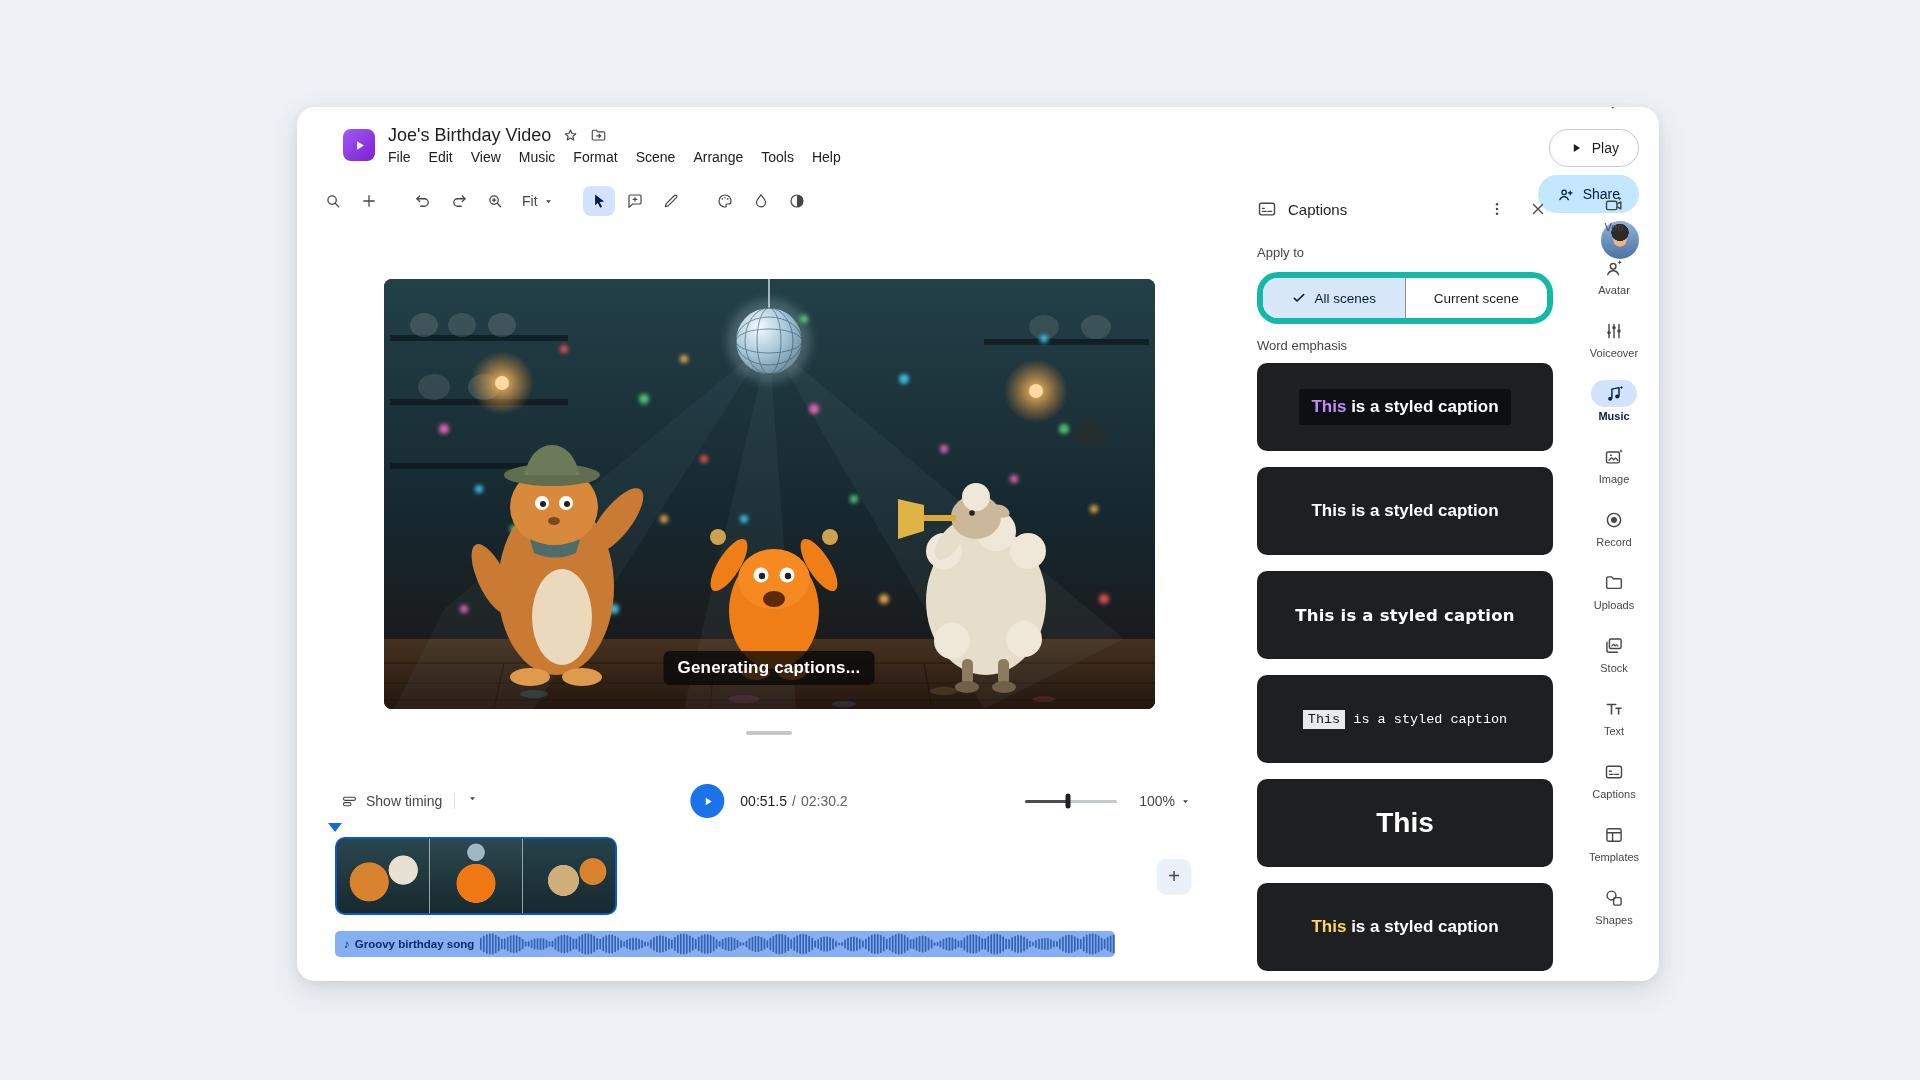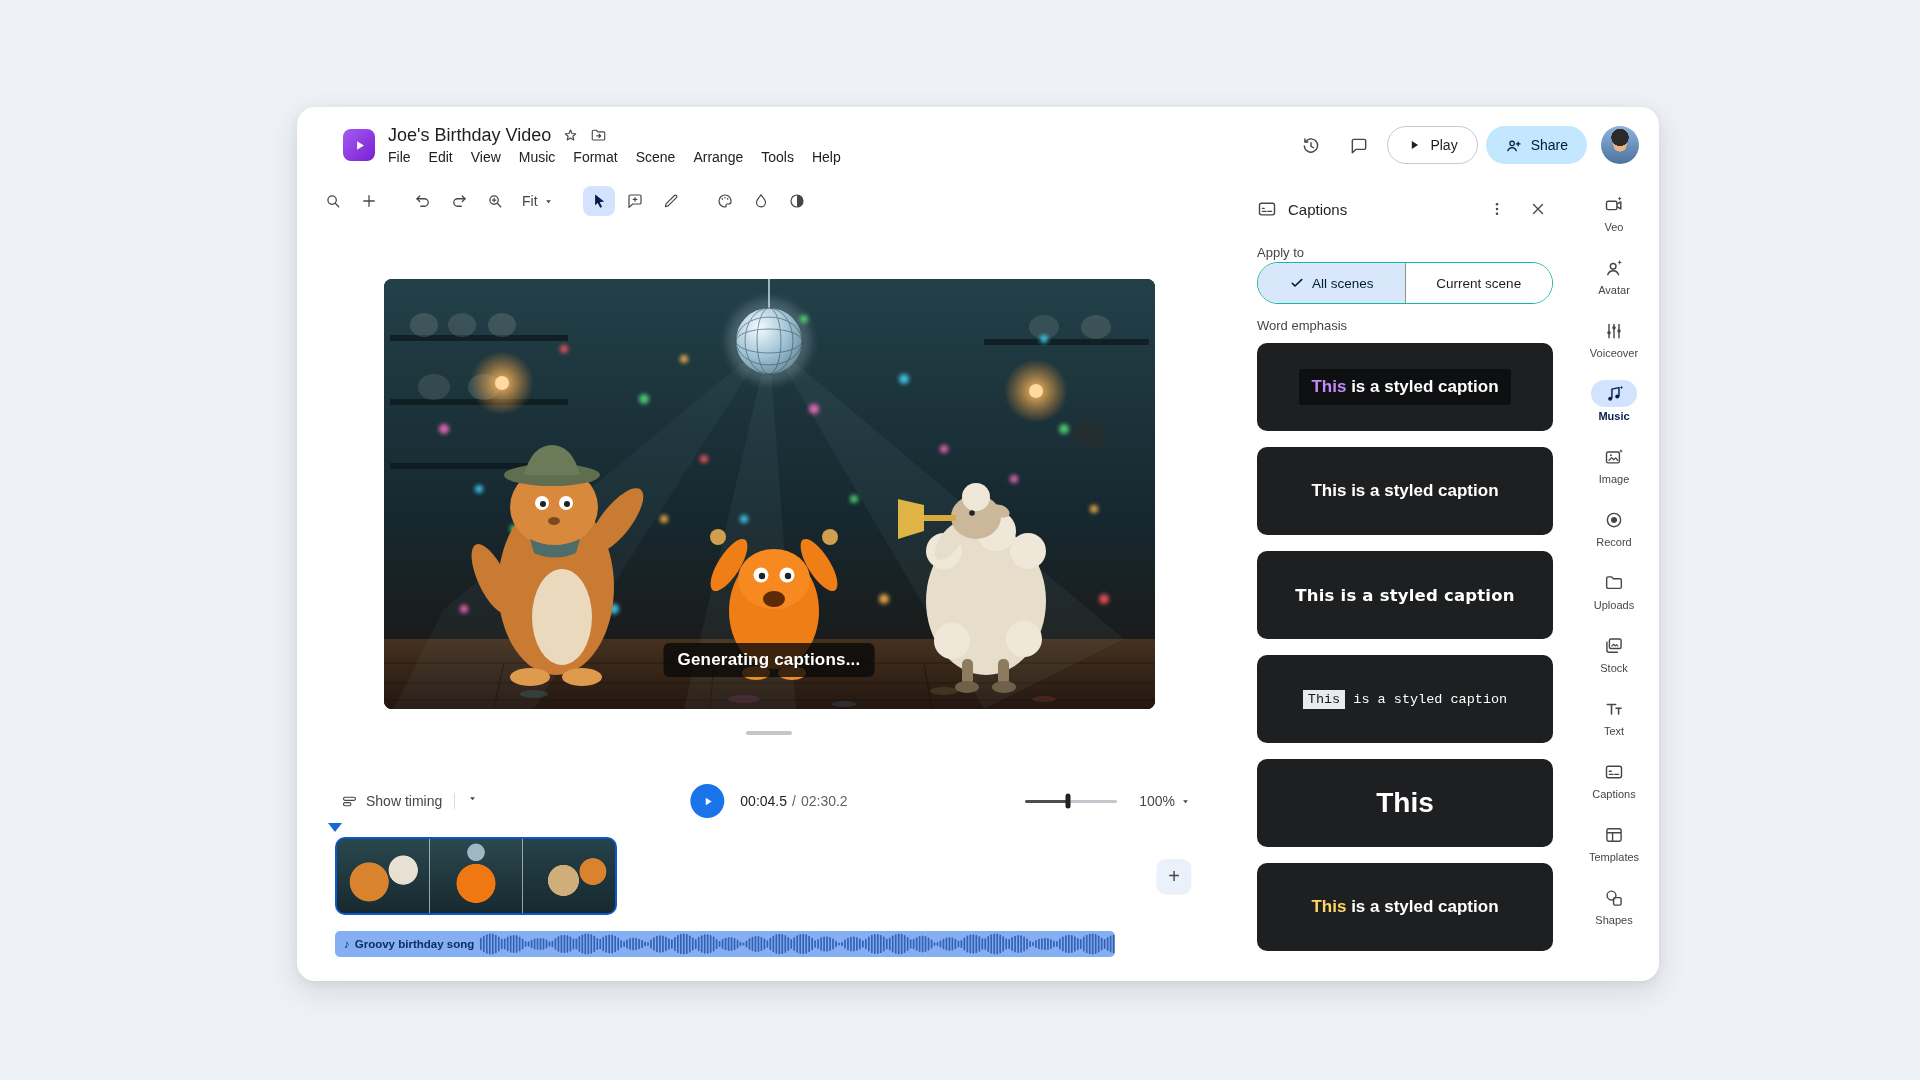--- a/index.html
+++ b/index.html
@@ -17,21 +17,21 @@
   .header-left{display:flex;align-items:flex-start;gap:13px;padding-left:24px;}
   .logo{width:32px;height:32px;margin-top:4px;border-radius:8px;
     background:linear-gradient(135deg,#a35cf5,#7a1fd0);display:flex;align-items:center;justify-content:center;}
   .logo svg{width:15px;height:15px;color:#fff;}
   .title-row{display:flex;align-items:center;gap:11px;}
   .doc-title{font-size:18px;color:#1f1f1f;}
   .title-row .mini{width:17px;height:17px;color:#444746;}
   .menu-bar{display:flex;gap:0;margin-left:-9px;margin-top:1px;}
   .menu-item{font-size:14px;color:#202124;padding:2px 9px;border:none;background:none;border-radius:6px;
     font-family:inherit;cursor:pointer;}
-  .header-right{display:flex;align-items:flex-start;gap:8px;}
+  .header-right{display:flex;align-items:flex-end;gap:8px;flex-direction:column;}
   .icon-btn{width:40px;height:40px;border-radius:50%;display:flex;align-items:center;justify-content:center;
     background:none;border:none;cursor:pointer;color:#444746;}
   .icon-btn svg{width:20px;height:20px;}
   .pill{height:38px;border-radius:19px;display:flex;align-items:center;gap:9px;padding:0 19px;
     font-size:14px;font-family:inherit;cursor:pointer;}
   .pill--play{background:#fff;border:1px solid #c6cad1;color:#1f1f1f;}
   .pill--play svg{width:14px;height:14px;color:#1f1f1f;}
   .pill--share{background:var(--share-blue,#c2e7ff);border:none;color:#001d35;font-weight:500;}
   .pill--share svg{width:17px;height:17px;color:#001d35;}
   .avatar{width:38px;height:38px;border-radius:50%;margin-left:6px;cursor:pointer;
@@ -52,21 +52,21 @@
   .tb--selected{background:var(--chip-blue,#d3e3fd);color:#041e49;}
   .tb-gap{width:14px;}
   .tb-fit{display:flex;align-items:center;gap:5px;border:none;background:none;cursor:pointer;
     font-family:inherit;font-size:14px;color:#444746;padding:0 7px;height:30px;border-radius:8px;}
   .tb-fit svg{width:11px;height:11px;}
 
   
   .video-frame{width:771px;height:430px;margin:56px auto 0;position:relative;border-radius:8px;
     overflow:hidden;background:#142229;flex:0 0 auto;cursor:pointer;}
   .video-frame > svg{width:100%;height:100%;}
-  .caption-chip{position:absolute;left:50%;bottom:32px;transform:translateX(-50%);
+  .caption-chip{position:absolute;left:50%;bottom:24px;transform:translateX(-50%);
     background:rgba(8,8,8,.78);color:#fff;font-weight:700;font-size:17px;letter-spacing:.2px;
     padding:7px 14px;border-radius:6px;white-space:nowrap;}
   .resize-handle{width:46px;height:4px;border-radius:2px;background:#c4c7c5;margin:22px auto 0;flex:0 0 auto;cursor:row-resize;}
 
   
   .transport{height:40px;margin-top:46px;position:relative;display:flex;align-items:center;
     padding:0 44px;flex:0 0 auto;}
   .show-timing{display:flex;align-items:flex-start;gap:8px;border:none;background:none;cursor:pointer;
     font-family:inherit;font-size:14px;color:#444746;padding:0;}
   .show-timing svg.t{width:17px;height:17px;}
@@ -119,21 +119,21 @@
 
   
   .captions-panel{flex:0 0 328px;padding:8px 16px 0;box-sizing:border-box;overflow:hidden;}
   .panel-header{height:44px;display:flex;align-items:center;gap:11px;}
   .panel-header .ph-icon{width:20px;height:20px;color:#444746;}
   .panel-title{font-size:15px;font-weight:500;color:#1f1f1f;flex:1;}
   .ph-btn{width:30px;height:30px;border:none;background:none;border-radius:50%;cursor:pointer;
     display:flex;align-items:center;justify-content:center;color:#444746;}
   .ph-btn svg{width:18px;height:18px;}
   .section-label{margin-top:14px;font-size:13px;color:#444746;}
-  .segmented{margin-top:2px;display:flex;height:40px;border:1px solid #14b8a6;border-radius:21px;overflow:hidden;}
+  .segmented{margin-top:12px;display:flex;height:40px;border:6px solid #14b8a6;border-radius:21px;overflow:hidden;}
   .segment{flex:1;display:flex;align-items:center;justify-content:center;gap:7px;border:none;cursor:pointer;
     font-family:inherit;font-size:13.5px;color:#1f1f1f;background:#fff;}
   .segment + .segment{border-left:1px solid #8c8f94;}
   .seg--selected{background:var(--seg-selected,#d9e7fb);color:#001d35;font-weight:500;}
   .segment .check{width:16px;height:16px;}
   .caption-style-list{margin-top:10px;display:flex;flex-direction:column;gap:16px;}
   .style-card{height:88px;flex:0 0 auto;border-radius:10px;background:var(--card-bg,#1e1f20);
     display:flex;align-items:center;justify-content:center;cursor:pointer;
     color:#fff;font-size:17px;font-weight:700;}
   .card-inner{white-space:nowrap;}
@@ -611,21 +611,21 @@
                 <use href="#ic-caret"></use>
               </svg>
           </button>
           <div class="transport-center">
             <button class="play-btn">
               <svg viewBox="0 0 24 24">
                   <use href="#ic-playtri"></use>
                 </svg>
             </button>
             <div class="time">
-              <span class="cur">00:04.5</span><span class="sep">/</span><span class="tot">02:30.2</span>
+              <span class="cur">00:51.5</span><span class="sep">/</span><span class="tot">02:30.2</span>
             </div>
           </div>
           <div class="transport-right">
             <div class="zoom-track">
               <div class="zoom-handle"></div>
             </div>
             <button class="zoom-label">
               <span>100%</span>
               <svg class="ic" viewBox="0 0 24 24">
                   <use href="#ic-caret"></use>

